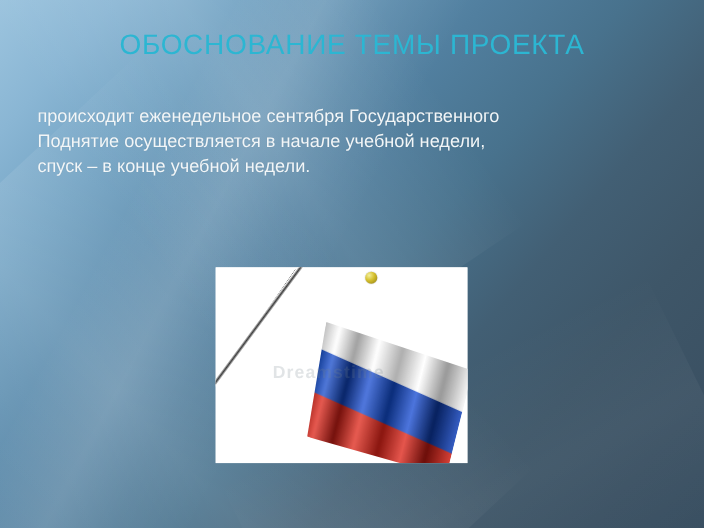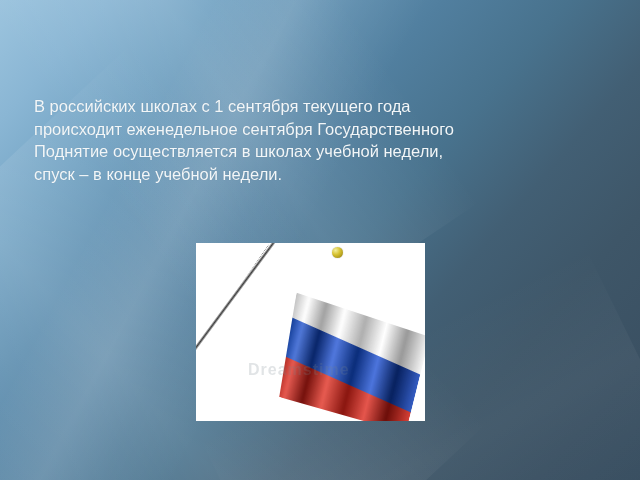--- a/index.html
+++ b/index.html
@@ -205,37 +205,36 @@
     position: absolute;
     left: 52px;
     top: 88px;
     font-size: 16px;
     letter-spacing: 1px;
     color: rgba(120,130,140,0.22);
     font-weight: 700;
     pointer-events: none;
     user-select: none;
     white-space: nowrap;
-    margin-top: 30px;
   }
 </style>
 </head>
 <body>
 
 <div id="slide">
 
   <div class="sheen-a"></div>
   <div class="sheen-b"></div>
   <div class="sheen-c"></div>
 
+  <div id="title">ОБОСНОВАНИЕ ТЕМЫ ПРОЕКТА</div>
 
   <div id="body-text">
-    <span class="line">В российских школах с 1 сентября текущего года</span>
     <span class="line">происходит еженедельное сентября Государственного</span>
-    <span class="line">Поднятие осуществляется в школах учебной недели,</span>
+    <span class="line">Поднятие осуществляется в начале учебной недели,</span>
     <span class="line">спуск – в конце учебной недели.</span>
   </div>
 
   <div id="flag-picture">
     <div class="photo-stage">
 
       <div class="pole pole-halyard"></div>
       <div class="pole pole-main"></div>
       <div class="finial"></div>
 

